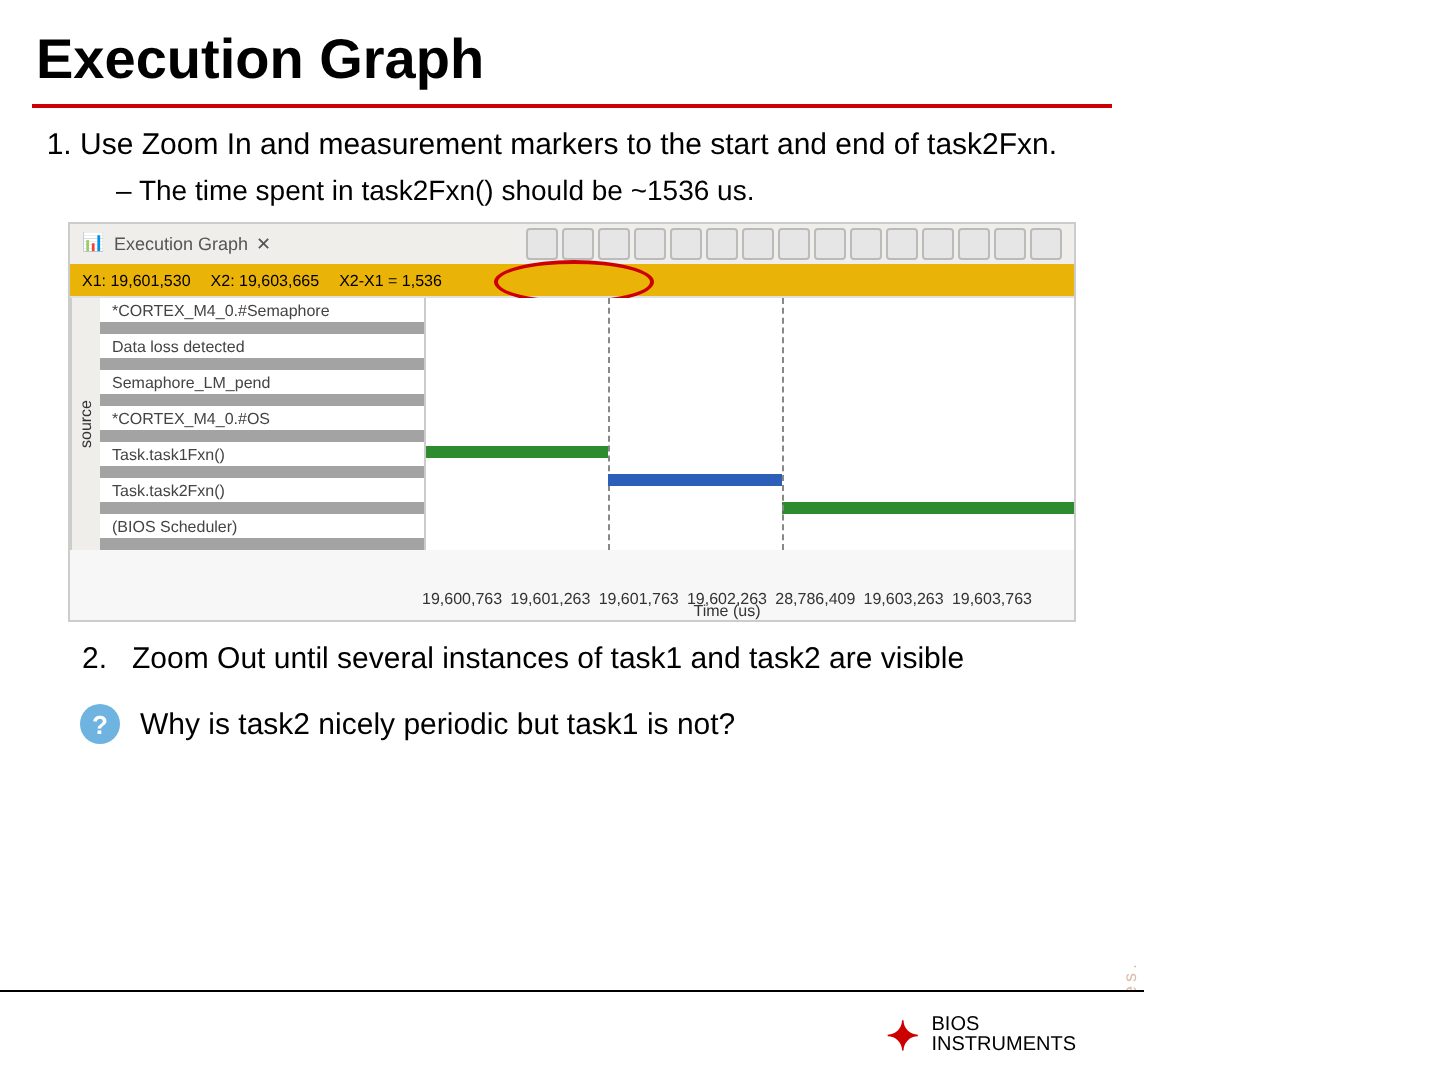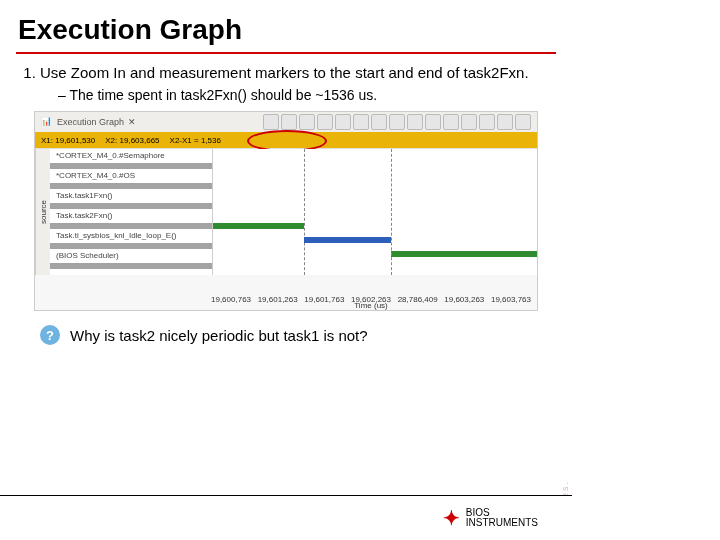--- a/index.html
+++ b/index.html
@@ -25,21 +25,21 @@
   .srclabel{width:14px;display:flex;align-items:center;justify-content:center;font-size:8px;transform:rotate(180deg);writing-mode:vertical-rl;color:#333;border-right:1px solid #ccc;background:#efeeea}
   .labels{width:162px;display:flex;flex-direction:column;border-right:1px solid #ccc;background:#fff}
   .labels div{height:14px;line-height:14px;padding-left:6px;border-bottom:6px solid #a3a3a3;color:#444;white-space:nowrap;overflow:hidden}
   .plot{flex:1;position:relative;background:#fff}
   .plot::before,.plot::after{content:"";position:absolute;top:0;bottom:0;border-left:1px dashed #888}
   .plot::before{left:28%}
   .plot::after{left:55%}
   .bar{position:absolute;height:6px}
   .bar.green{background:#2e8b2e}
   .bar.blue{background:#2b5fb8}
-  .xaxis{position:absolute;bottom:6px;left:176px;right:6px;display:flex;justify-content:space-between;font-size:8px;color:#333}
+  .xaxis{position:absolute;bottom:6px;left:176px;right:21px;display:flex;justify-content:space-between;font-size:8px;color:#333}
   .xcap{position:absolute;bottom:-6px;left:50%;transform:translateX(-50%);font-size:8px;color:#333}
   .note2{font-size:15px;padding-left:7px}
   .qrow{display:flex;align-items:center;gap:10px;margin:14px 0 0 6px;font-size:15px}
   .qicon{width:20px;height:20px;border-radius:50%;background:#6fb3e0;display:flex;align-items:center;justify-content:center;color:#fff;font-weight:bold;font-size:13px}
   .footer{position:absolute;bottom:0;left:0;right:0;height:44px;border-top:1px solid #000;display:flex;align-items:center;justify-content:flex-end;padding:0 34px;background:#fff}
   .logo{display:flex;align-items:center;gap:6px}
   .logo-mark{color:#c00;font-size:20px;font-weight:bold}
   .logo-text{font-size:10px;line-height:10px;color:#000}
   .slides-tag{position:absolute;right:2px;bottom:60px;font-size:9px;color:#dba;transform:rotate(-90deg);transform-origin:right bottom;letter-spacing:2px}
 </style>
@@ -87,44 +87,46 @@
       <div class="mrow">
         <span>X1: 19,601,530</span>
         <span>X2: 19,603,665</span>
         <span>X2-X1 = 1,536</span>
         <div class="circ"></div>
       </div>
       <div class="rows">
         <div class="srclabel">source</div>
         <div class="labels">
           <div>*CORTEX_M4_0.#Semaphore</div>
+          <div>Data loss detected</div>
+          <div>Semaphore_LM_pend</div>
           <div>*CORTEX_M4_0.#OS</div>
           <div>Task.task1Fxn()</div>
           <div>Task.task2Fxn()</div>
-          <div>Task.ti_sysbios_knl_Idle_loop_E()</div>
           <div>(BIOS Scheduler)</div>
         </div>
         <div class="plot">
           <div class="bar green" style="top:74px;left:0;width:28%"></div>
           <div class="bar blue" style="top:88px;left:28%;width:27%"></div>
           <div class="bar green" style="top:102px;left:55%;width:45%"></div>
         </div>
       </div>
       <div class="xaxis">
         <span>19,600,763</span>
         <span>19,601,263</span>
         <span>19,601,763</span>
         <span>19,602,263</span>
         <span>28,786,409</span>
         <span>19,603,263</span>
         <span>19,603,763</span>
         <div class="xcap">Time (us)</div>
       </div>
     </div>
 
+    <div class="note2">2.&nbsp;&nbsp;&nbsp;<span>Zoom Out until several instances of task1 and task2 are visible</span></div>
 
     <div class="qrow">
       <span class="qicon">?</span>
       <span>Why is task2 nicely periodic but task1 is not?</span>
     </div>
   </div>
 
   <div class="slides-tag">Slides.</div>
 
   <div class="footer">

